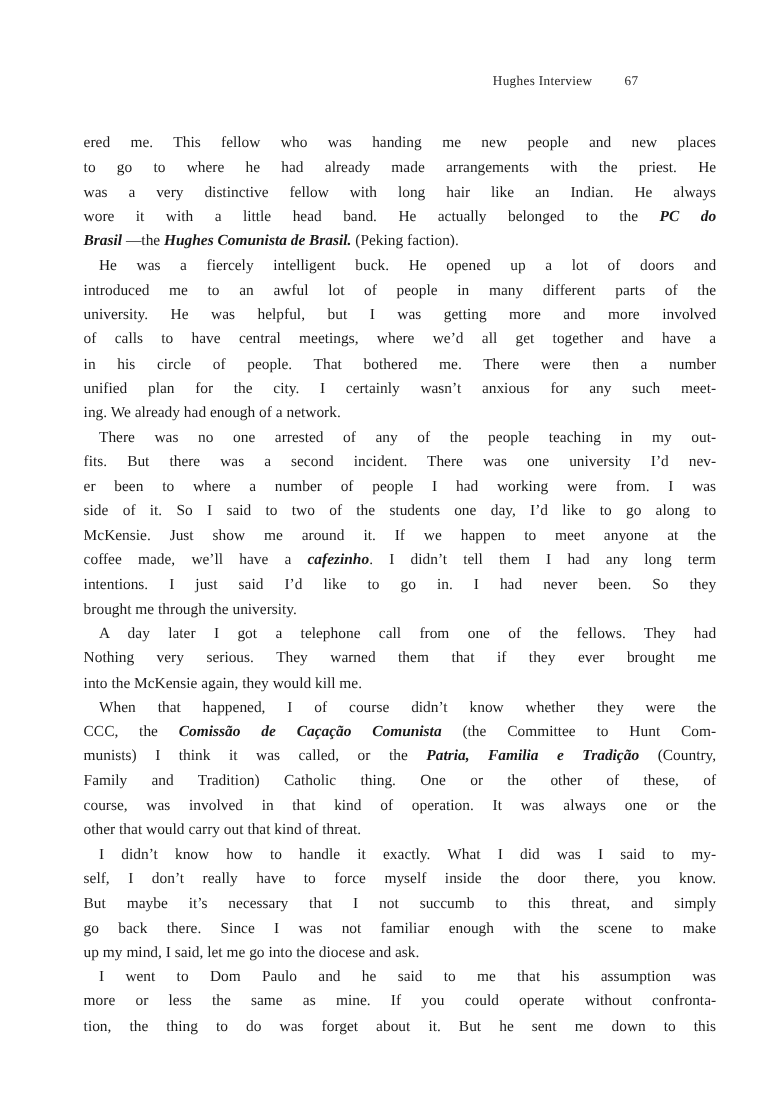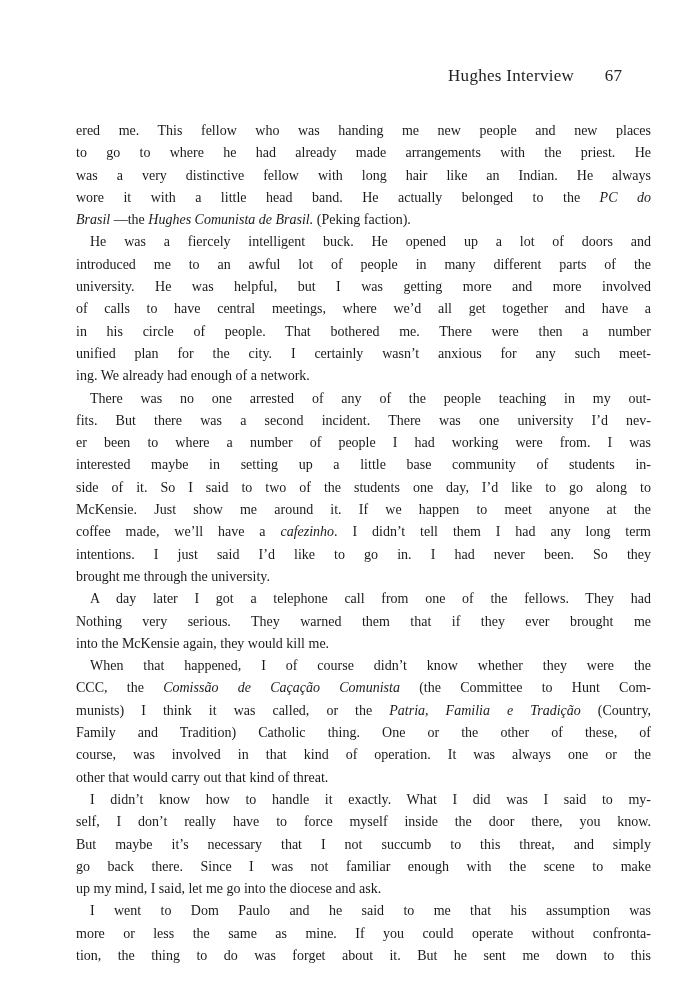--- a/index.html
+++ b/index.html
@@ -8,21 +8,21 @@
     background: #ffffff;
     color: #1a1a1a;
     font-family: "DejaVu Serif", "Liberation Serif", serif;
     position: relative;
     overflow: hidden;
   }
   .running-head {
     position: absolute;
     top: 66px;
     left: 448px;
-    font-size: 17px;
+    font-size: 12px;
     letter-spacing: 0.3px;
     color: #222;
     font-family: "Liberation Serif", serif;
   }
   .running-head .title { margin-right: 26px; }
   .body-text {
     position: absolute;
     top: 120px;
     left: 76px;
     width: 575px;
@@ -32,21 +32,21 @@
   }
   .line {
     display: block;
     white-space: nowrap;
     text-align: justify;
     text-align-last: justify;
     height: 22.3px;
   }
   .line.last { text-align-last: left; }
   .line.indent { padding-left: 14px; }
-  .it { font-style: italic; }
+  .it { font-style: italic; font-weight: bold; }
 </style>
 </head>
 <body>
 
 <div class="running-head">
   <span class="title">Hughes Interview</span>
   <span class="pagenum">67</span>
 </div>
 
 <div class="body-text" id="body-text">
@@ -63,21 +63,20 @@
       <span class="line"><span>university. He was helpful, but I was getting more and more involved</span></span>
       <span class="line"><span>of calls to have central meetings, where we’d all get together and have a</span></span>
       <span class="line"><span>in his circle of people. That bothered me. There were then a number</span></span>
       <span class="line"><span>unified plan for the city. I certainly wasn’t anxious for any such meet-</span></span>
       <span class="line last"><span>ing. We already had enough of a network.</span></span>
     </div>
     <div>
       <span class="line indent"><span>There was no one arrested of any of the people teaching in my out-</span></span>
       <span class="line"><span>fits. But there was a second incident. There was one university I’d nev-</span></span>
       <span class="line"><span>er been to where a number of people I had working were from. I was</span></span>
-      <span class="line"><span>interested maybe in setting up a little base community of students in-</span></span>
       <span class="line"><span>side of it. So I said to two of the students one day, I’d like to go along to</span></span>
       <span class="line"><span>McKensie. Just show me around it. If we happen to meet anyone at the</span></span>
       <span class="line"><span>coffee made, we’ll have a </span><span class="it">cafezinho</span><span>. I didn’t tell them I had any long term</span></span>
       <span class="line"><span>intentions. I just said I’d like to go in. I had never been.  So they</span></span>
       <span class="line last"><span>brought me through the university.</span></span>
     </div>
     <div>
       <span class="line indent"><span>A day later I got a telephone call from one of the fellows. They had</span></span>
       <span class="line"><span>Nothing very serious. They warned them that if they ever brought me</span></span>
       <span class="line last"><span>into the McKensie again, they would kill me.</span></span>

